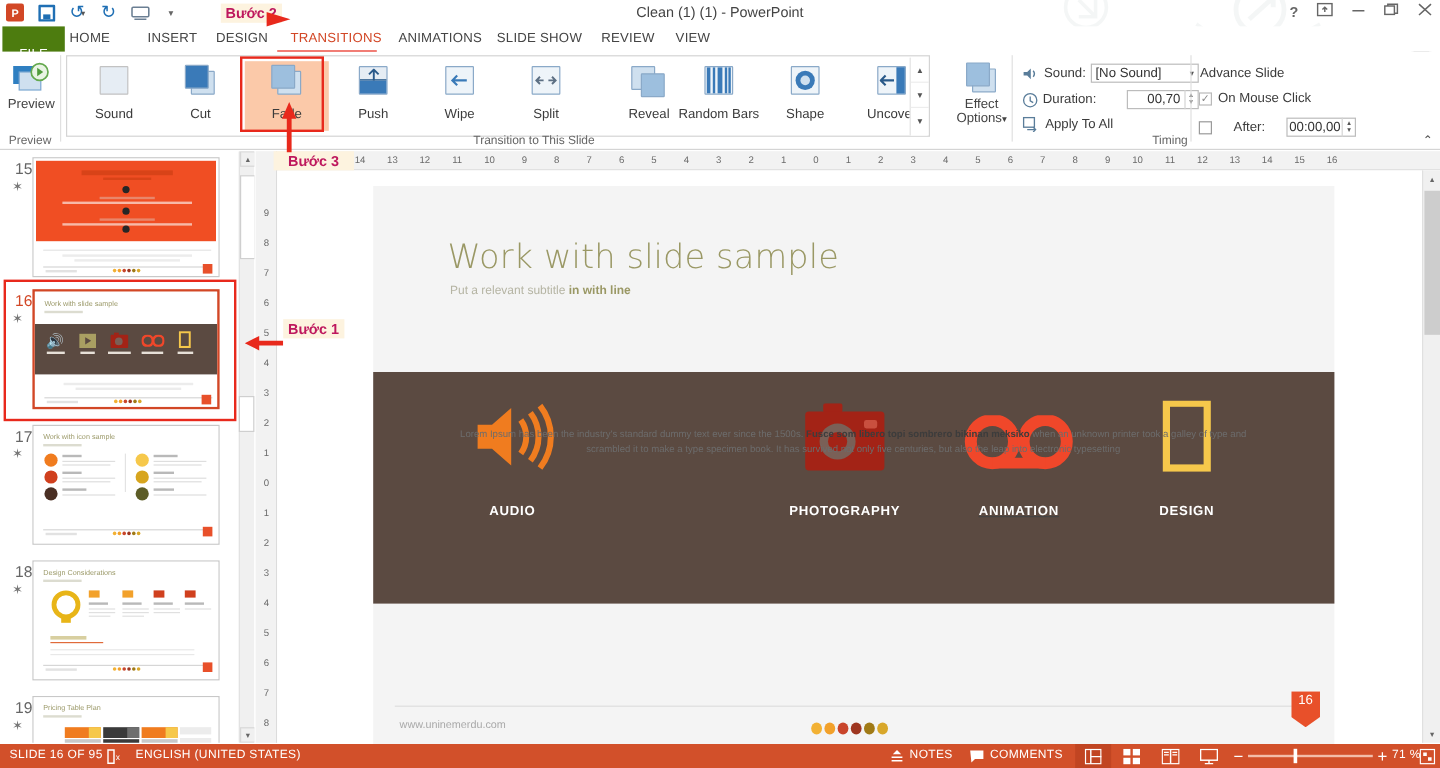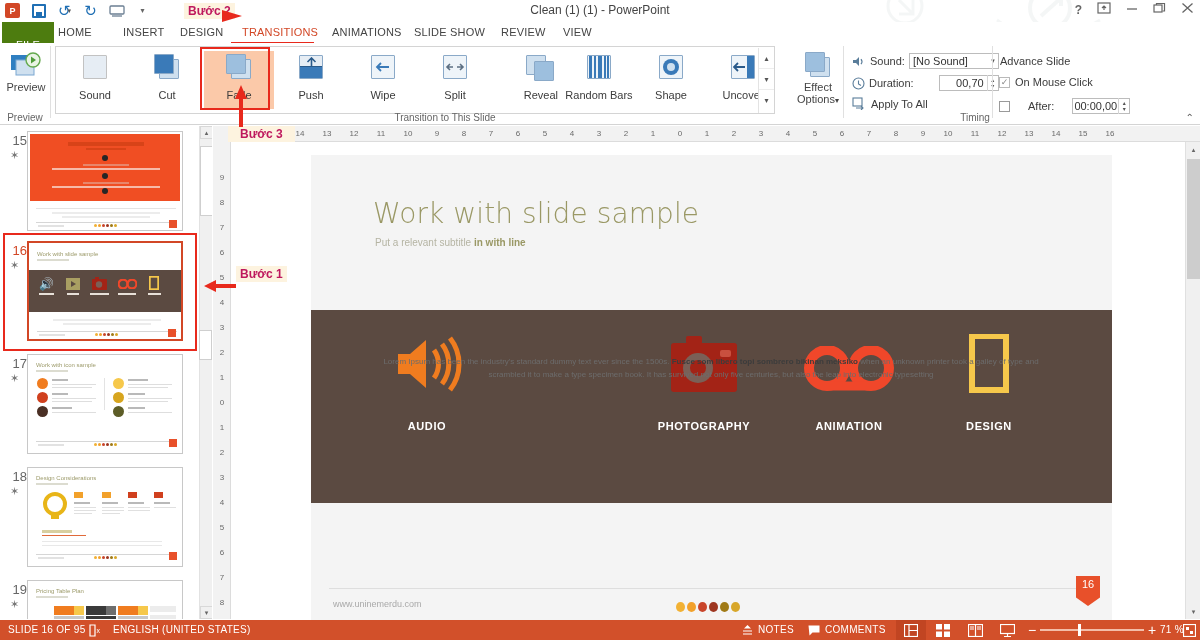--- a/index.html
+++ b/index.html
@@ -722,21 +722,21 @@
               <rect x="18" y="0" width="16" height="8" rx="2" fill="#a32316"></rect>
               <rect x="3" y="7" width="66" height="49" rx="3" fill="#a32316"></rect>
               <circle cx="30" cy="32" r="15" fill="#7a6057"></circle>
               <circle cx="30" cy="32" r="8" fill="#a32316"></circle>
               <rect x="52" y="14" width="11" height="7" rx="2" fill="#c9503f"></rect>
             </svg>
           </div>
           <div class="mlabel">PHOTOGRAPHY</div>
         </div>
 
-        <div class="media" style="left:478px;">
+        <div class="media" style="left:478px;text-decoration:underline;">
           <div class="micon">
             <svg width="96" height="48" viewBox="0 0 96 48">
               <circle cx="26" cy="22" r="18" fill="none" stroke="#f0472a" stroke-width="10"></circle>
               <circle cx="70" cy="22" r="18" fill="none" stroke="#f0472a" stroke-width="10"></circle>
               <path d="M26 40h44" stroke="#f0472a" stroke-width="9"></path>
             </svg>
           </div>
           <div class="mlabel">ANIMATION</div>
         </div>
 

